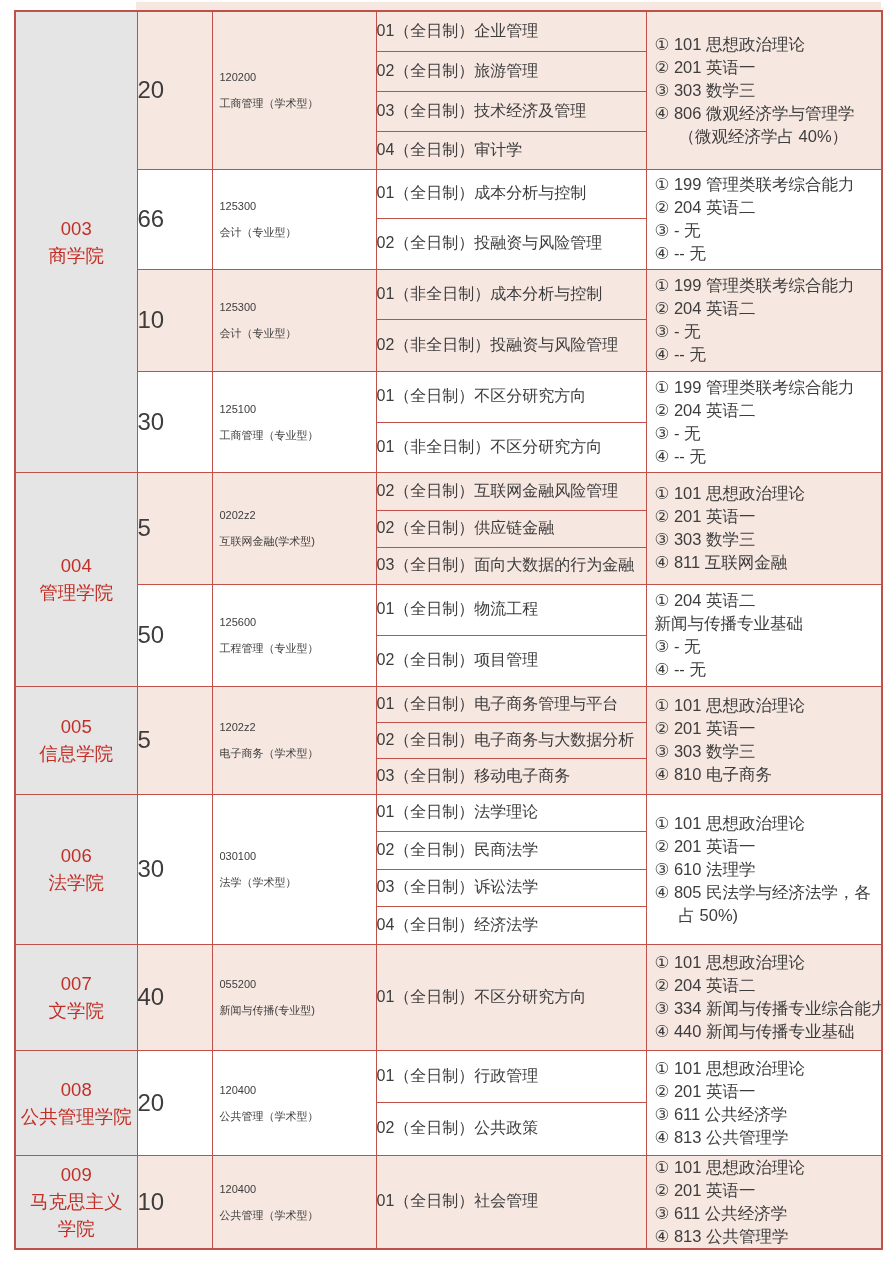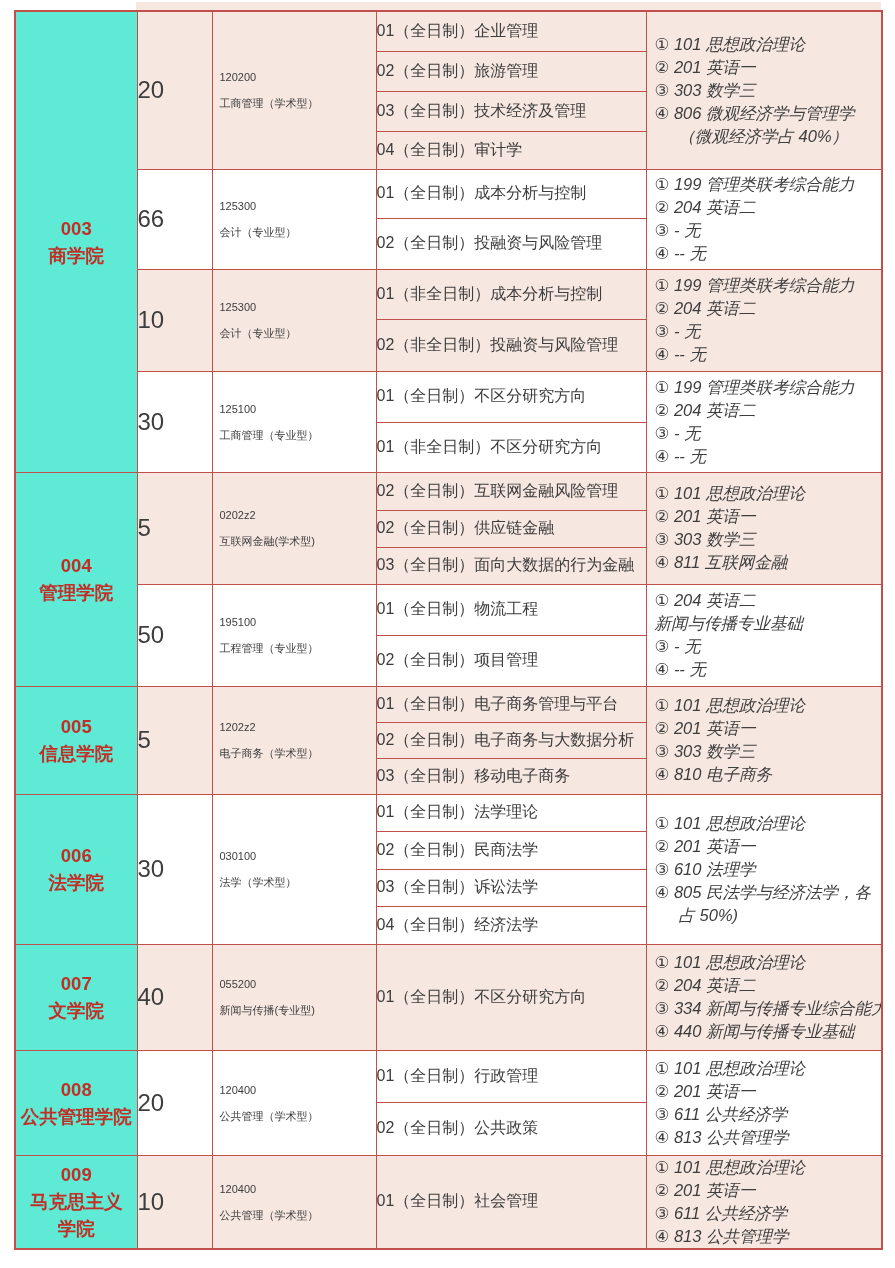--- a/index.html
+++ b/index.html
@@ -26,23 +26,23 @@
   }
   td{
     border:1.5px solid var(--border,#c0504a);
     color:var(--text,#3d3d3d);
     vertical-align:middle;
     overflow:hidden;
     padding:0;
   }
   td.shade{background:var(--shade,#f7e7e1);}
   td.college{
-    background:#5eead4;
+    background:#e5e5e5;
     color:var(--red,#c22f27);
-    font-weight:bold;
+    font-weight:normal;
     text-align:center;
     font-size:18.5px;
     line-height:27px;
   }
   td.count{
     font-size:24px;
     margin-left:24px;
   }
   td.program{
     padding:0 3px 0 7px;
@@ -55,21 +55,20 @@
     white-space:nowrap;
   }
   td.subjects{
     padding-left:8px;
     padding-right:2px;
     font-size:16.5px;
   }
   .subject-line{
     line-height:23px;
     white-space:nowrap;
-    font-style:italic;
   }
   .subject-line.indent{padding-left:24px;}
 </style>
 </head>
 <body>
 
 <div id="page">
   <div id="top-strip" style="display: block;"></div>
   <table class="adm">
     <colgroup>
@@ -217,21 +216,21 @@
         <tr style="height: 37px;">
           <td class="direction shade">
             <div>03（全日制）面向大数据的行为金融</div>
           </td>
         </tr>
         <tr style="height: 51px;">
           <td class="count" rowspan="2">
             <div>50</div>
           </td>
           <td class="program" rowspan="2">
-            <div>195100</div>
+            <div>125600</div>
             <div>工程管理（专业型）</div>
           </td>
           <td class="direction">
             <div>01（全日制）物流工程</div>
           </td>
           <td class="subjects" rowspan="2">
             <div class="subject-line">① 204 英语二</div>
             <div class="subject-line">新闻与传播专业基础</div>
             <div class="subject-line">③ - 无</div>
             <div class="subject-line">④ -- 无</div>

